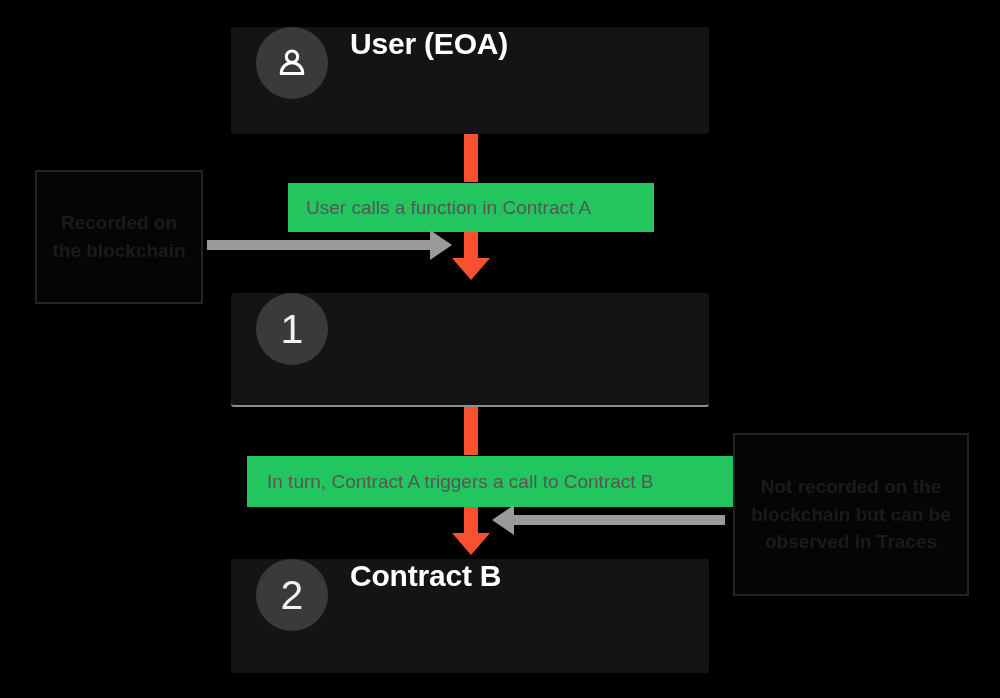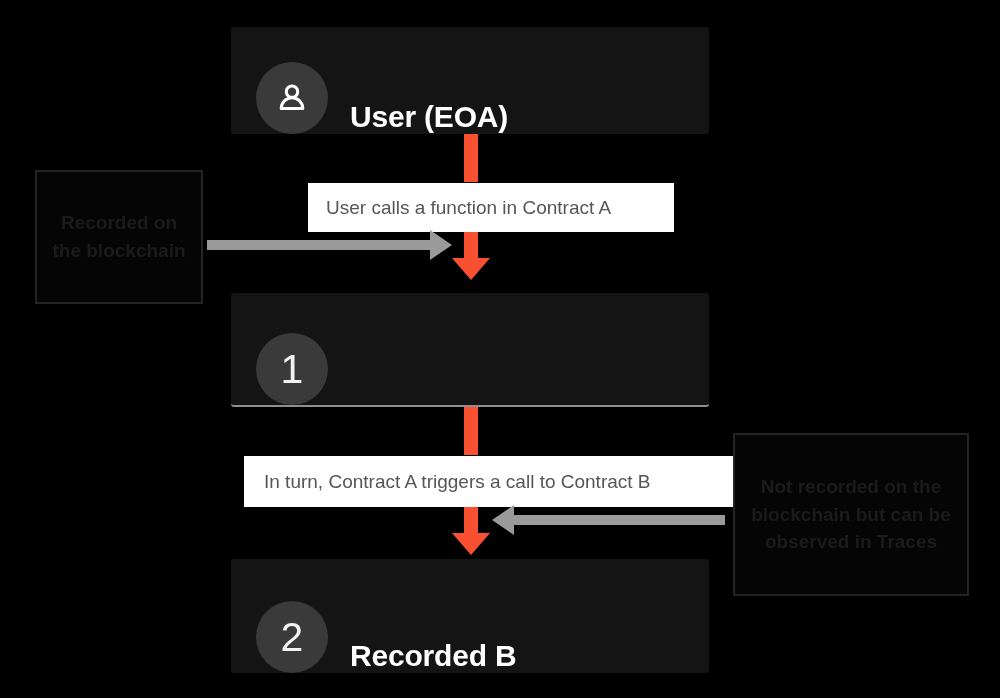--- a/index.html
+++ b/index.html
@@ -23,21 +23,21 @@
   }
 
   
   .node {
     position: absolute;
     left: 231px;
     width: 478px;
     background: #141414;
     border-radius: 3px;
     display: flex;
-    align-items: flex-end;
+    align-items: flex-start;
     box-sizing: border-box;
     padding-left: 25px;
   }
   .node-user     { top: 27px;  height: 107px; }
   .node-a        { top: 293px; height: 114px; border-bottom: 2px solid #8f8f8f; }
   .node-b        { top: 559px; height: 114px; }
 
   .node-badge {
     width: 72px;
     height: 72px;
@@ -61,39 +61,38 @@
     color: #ffffff;
     font-size: 30px;
     font-weight: 700;
     letter-spacing: -0.2px;
     white-space: nowrap;
   }
 
   
   .chip {
     position: absolute;
-    background: #ffffff;
+    background: #22c55e;
     color: #565656;
     font-size: 19px;
     font-weight: 400;
     display: flex;
     align-items: center;
     box-sizing: border-box;
     white-space: nowrap;
-    margin-left: 20px;
   }
   .chip-1 {
     left: 288px;
     top: 183px;
     width: 366px;
     height: 49px;
     padding-left: 18px;
   }
   .chip-2 {
-    left: 224px;
+    left: 247px;
     top: 456px;
     width: 574px;
     height: 51px;
     padding-left: 20px;
   }
 
   
   .vstem {
     position: absolute;
     width: 14px;
@@ -185,21 +184,21 @@
   <div class="node node-a">
     <div class="node-badge">
       <span class="num">1</span>
     </div>
   </div>
 
   <div class="node node-b">
     <div class="node-badge">
       <span class="num">2</span>
     </div>
-    <div class="node-label">Recorded B</div>
+    <div class="node-label">Contract B</div>
   </div>
 
   <div class="vstem vstem-a"></div>
   <div class="vstem vstem-b"></div>
   <div class="vhead vhead-1"></div>
 
   <div class="vstem vstem-c"></div>
   <div class="vstem vstem-d"></div>
   <div class="vhead vhead-2"></div>
 

